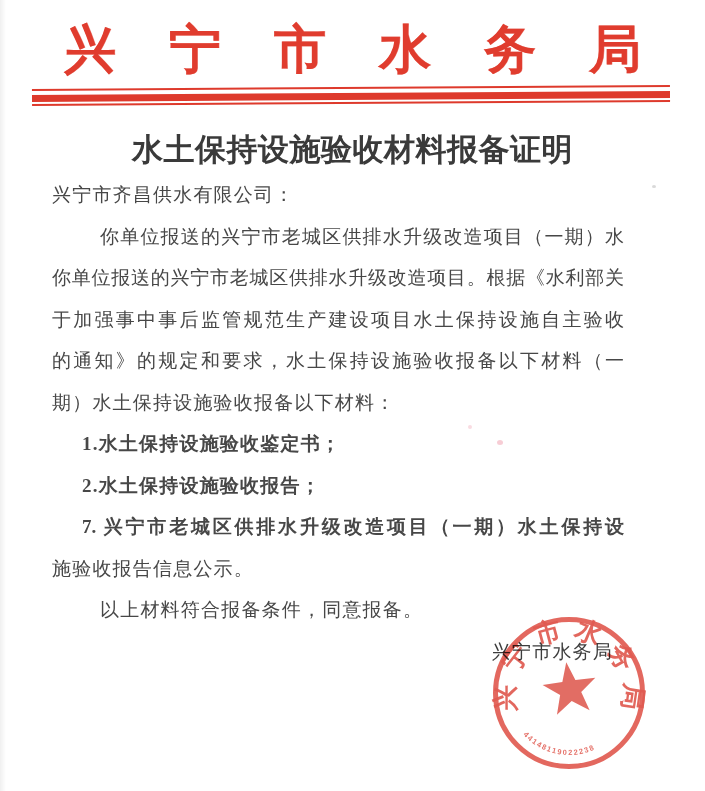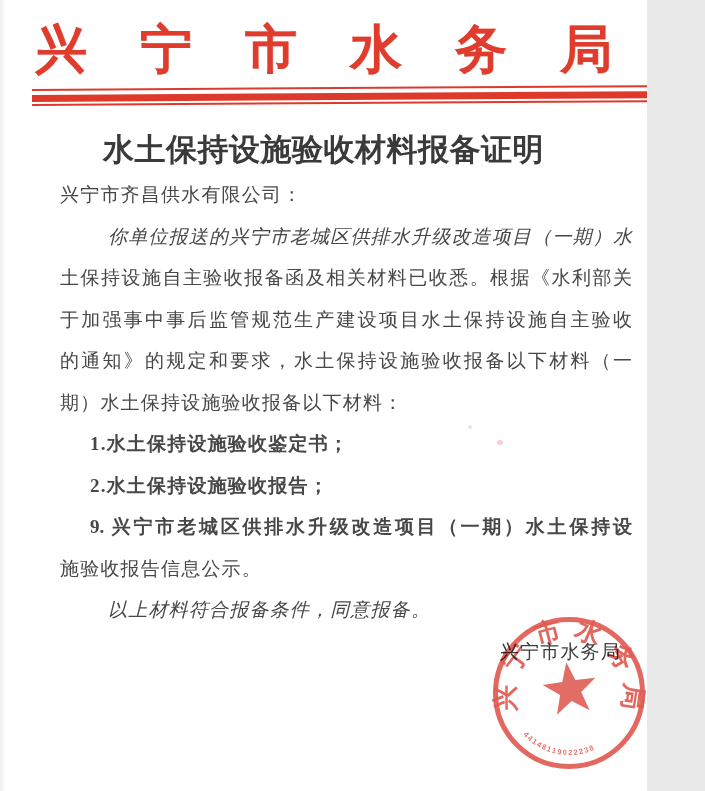--- a/index.html
+++ b/index.html
@@ -1,19 +1,19 @@
 <!DOCTYPE html>
 <html><head>
 <meta charset="utf-8">
 <style>
   * { margin: 0; padding: 0; box-sizing: border-box; }
   html, body { background: #e9e9e9; }
   .page {
     position: relative;
-    width: 647px;
+    width: 705px;
     height: 791px;
     background: #ffffff;
     overflow: hidden;
     font-family: "Liberation Serif", serif;
   }
   
   .page::before {
     content: "";
     position: absolute;
     left: 0; top: 0; bottom: 0;
@@ -61,39 +61,39 @@
     font-size: 31px;
     line-height: 32px;
     color: #3a3a3a;
     letter-spacing: 0.5px;
   }
 
   
   .body-block {
     position: absolute;
     top: 174px;
-    left: 60px;
+    left: 52px;
     width: 572px;
     color: #474747;
     font-size: 19px;
   }
   .line {
     line-height: 41.5px;
     height: 41.5px;
     letter-spacing: 1.2px;
     white-space: nowrap;
   }
   .line.fill {
     white-space: normal;
     text-align: justify;
     text-align-last: justify;
     text-justify: inter-character;
     letter-spacing: 0;
   }
-  .line.ind-p  { padding-left: 48px; font-style: italic; }
+  .line.ind-p  { padding-left: 48px; }
   .line.ind-li { padding-left: 30px; font-weight: bold; }
   .line.sig {
     text-align: right;
     padding-right: 11px;
     color: #3d3d3d;
   }
   .line.date {
     text-align: right;
     padding-right: 11px;
     font-size: 21px;
@@ -132,27 +132,27 @@
     <div class="rule-thin-top"></div>
     <div class="rule-thick"></div>
     <div class="rule-thin-bottom"></div>
   </div>
 
   <h1 class="doc-title">水土保持设施验收材料报备证明</h1>
 
   <div class="body-block">
     <div class="line">兴宁市齐昌供水有限公司：</div>
     <div class="line fill ind-p">你单位报送的兴宁市老城区供排水升级改造项目（一期）水</div>
-    <div class="line fill">土保持设施自主验收报备函及相关材料已收悉。根据《水利部关</div>
+    <div class="line fill">你单位报送的兴宁市老城区供排水升级改造项目。根据《水利部关</div>
     <div class="line fill">于加强事中事后监管规范生产建设项目水土保持设施自主验收</div>
     <div class="line fill">的通知》的规定和要求，水土保持设施验收报备以下材料（一</div>
     <div class="line">期）水土保持设施验收报备以下材料：</div>
     <div class="line ind-li">1.水土保持设施验收鉴定书；</div>
     <div class="line ind-li">2.水土保持设施验收报告；</div>
-    <div class="line fill ind-li">9. 兴宁市老城区供排水升级改造项目（一期）水土保持设</div>
+    <div class="line fill ind-li">7. 兴宁市老城区供排水升级改造项目（一期）水土保持设</div>
     <div class="line">施验收报告信息公示。</div>
     <div class="line ind-p">以上材料符合报备条件，同意报备。</div>
     <div class="line sig">兴宁市水务局</div>
   </div>
 
   <svg class="seal" viewBox="0 0 164 164">
     <defs>
       <path id="seal-top-arc" d="M 32.2,105.2 A 55,55 0 1 1 131.8,105.2" fill="none"></path>
       <path id="seal-bottom-arc" d="M 31.2,117.6 A 62,62 0 0 0 132.8,117.6" fill="none"></path>
     </defs>

